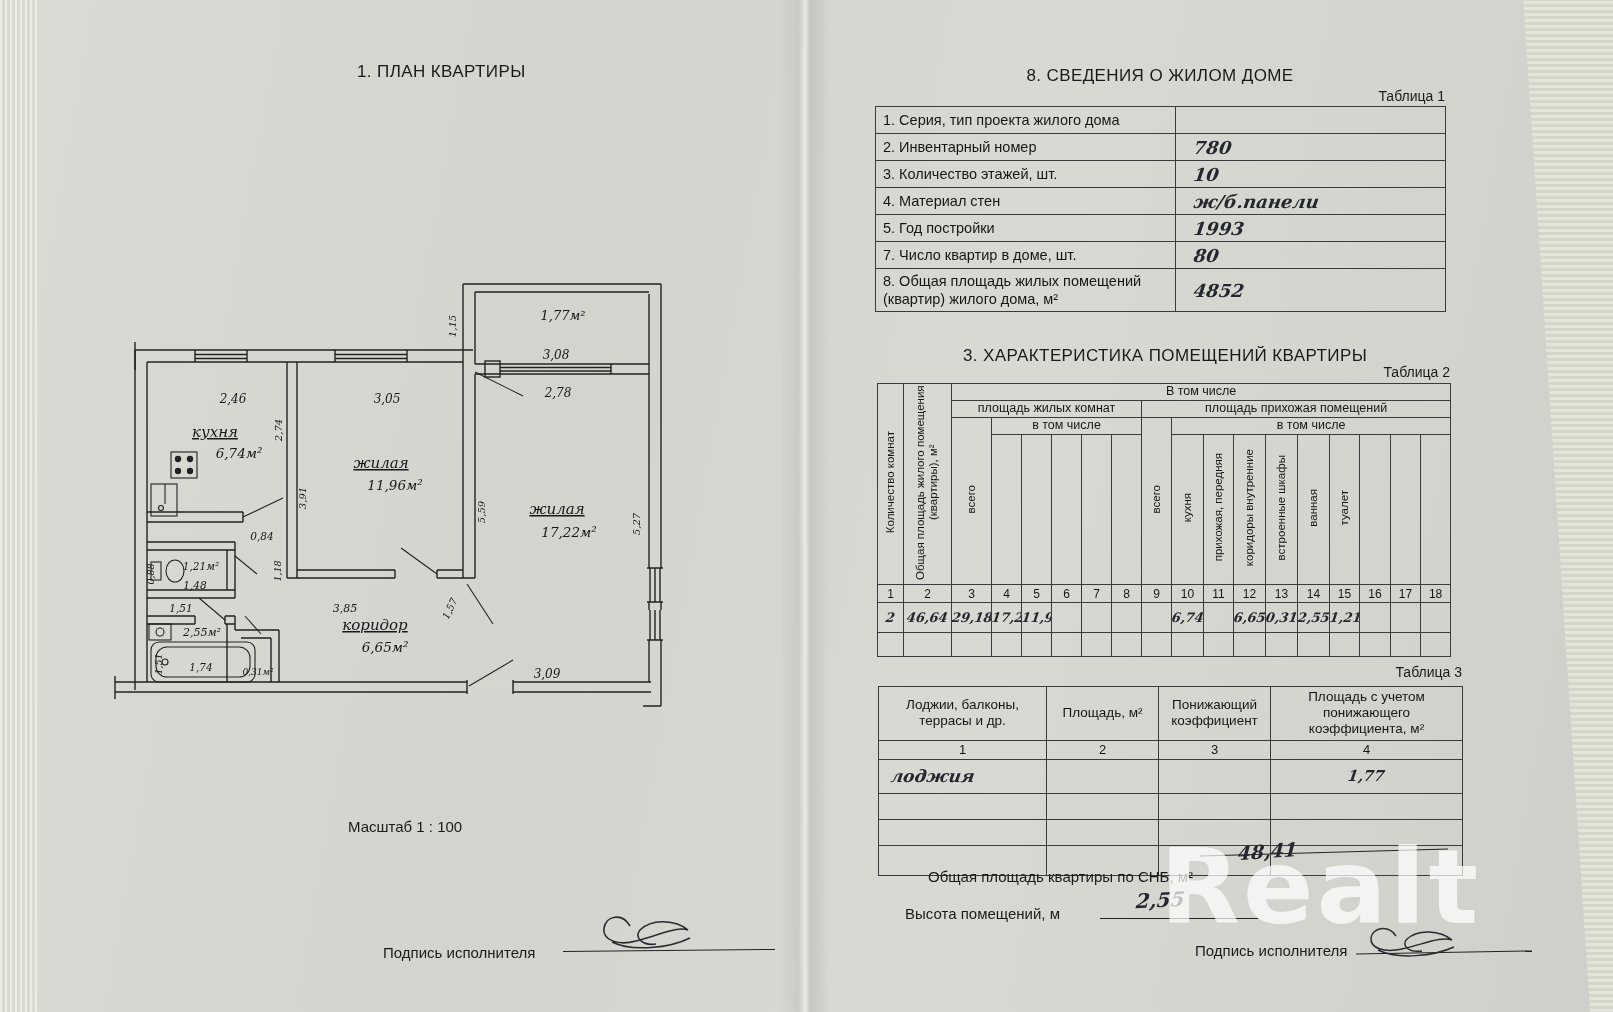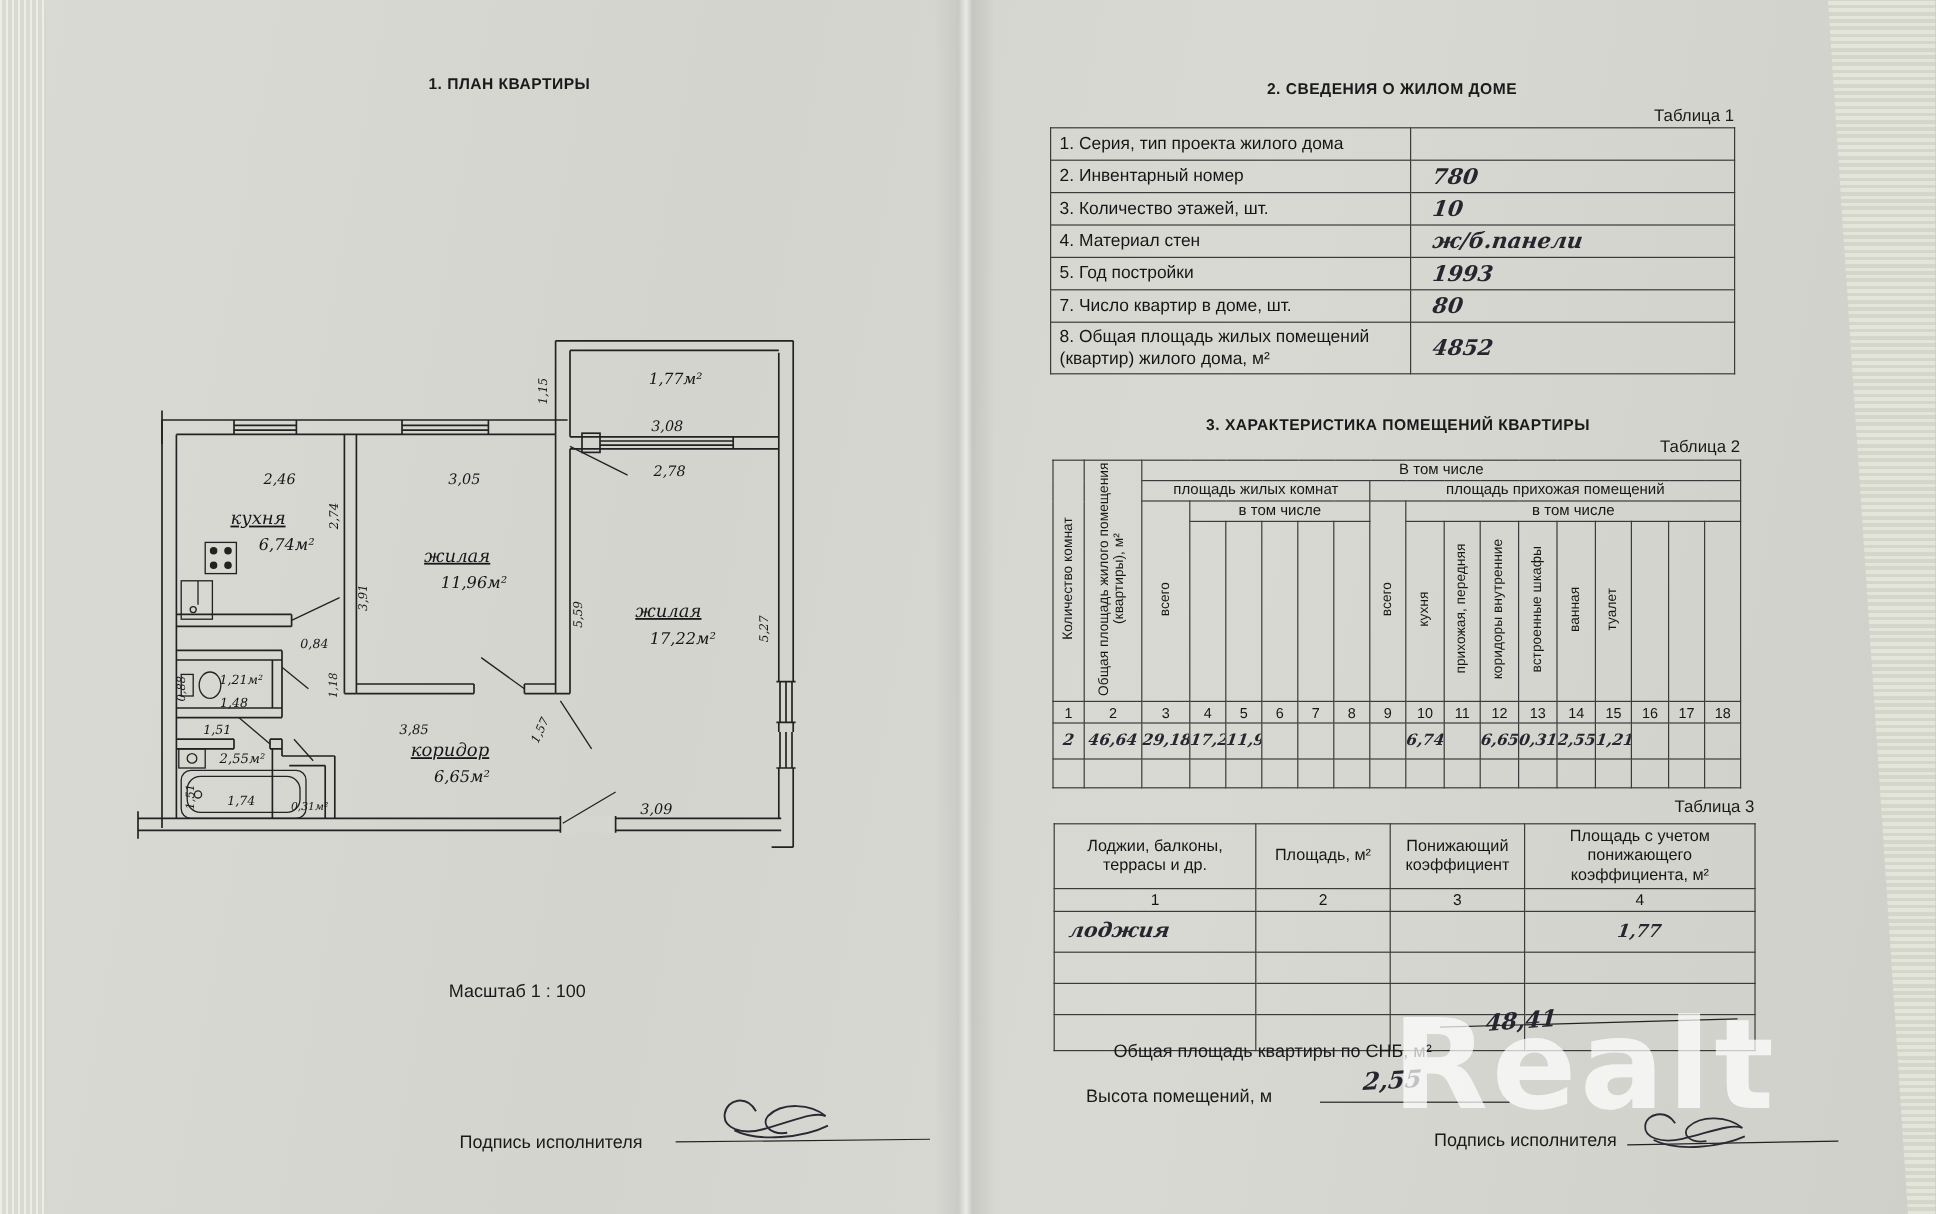--- a/index.html
+++ b/index.html
@@ -8,21 +8,21 @@
     background:repeating-linear-gradient(0deg,#e3e5db 0 3px,#d3d6c9 3px 6px);}
   #wood-left{position:absolute;left:0;top:0;width:60px;height:100%;
     background:repeating-linear-gradient(90deg,#ecede5 0 2px,#d9dbd0 2px 5px);}
   #paper{position:absolute;left:38px;top:0;width:1552px;height:1012px;
     background:linear-gradient(100deg,#dadad5 0%,#d4d4cf 35%,#d9d9d4 60%,#d0d0ca 100%);
     clip-path:polygon(0 0,95.7% 0,100% 100%,0 100%);
     box-shadow:0 0 18px rgba(0,0,0,.25);}
   #gutter{position:absolute;left:778px;top:0;width:52px;height:1012px;
     background:linear-gradient(90deg,rgba(0,0,0,0) 0%,rgba(0,0,0,.06) 40%,rgba(255,255,255,.45) 52%,rgba(0,0,0,.08) 62%,rgba(0,0,0,0) 100%);}
   .abs{position:absolute;}
-  .pgtitle{font-weight:bold;font-size:13px;letter-spacing:.4px;color:#1a1a1a;white-space:nowrap;}
+  .pgtitle{font-weight:normal;font-size:17px;letter-spacing:.4px;color:#1a1a1a;white-space:nowrap;}
   .tlabel{font-size:14px;color:#1a1a1a;white-space:nowrap;}
   .plain{font-size:15px;color:#1a1a1a;white-space:nowrap;}
   table{border-collapse:collapse;table-layout:fixed;}
   td,th{border:1px solid #3b3b3b;font-weight:normal;color:#161616;padding:0;overflow:hidden;}
   #table1{width:570px;}
   #table1 td.lbl{font-size:14.5px;padding:3px 6px 3px 7px;line-height:1.25;}
   #table1 td.val{padding:0 0 0 18px;}
   #table2 th{font-size:12.5px;line-height:1.1;}
   #table2 td{font-size:12px;text-align:center;}
   #table3 th{font-size:13.5px;line-height:1.2;padding:2px;}
@@ -159,29 +159,29 @@
       <text x="59" y="302" font-size="9.5" transform="rotate(-90 59 302)">0,88</text>
       <text x="86" y="340" font-size="10.5">1,51</text>
       <text x="67" y="392" font-size="9.5" transform="rotate(-90 67 392)">1,51</text>
       <text x="106" y="399" font-size="10.5">1,74</text>
       <text x="358" y="338" font-size="10" transform="rotate(-65 358 338)">1,57</text>
       <text x="250" y="340" font-size="11">3,85</text>
       <text x="452" y="406" font-size="12">3,09</text>
     </g>
   </svg>
 
-  <div class="abs plain" style="left:348px;top:818px;margin-left:26px;">Масштаб 1 : 100</div>
+  <div class="abs plain" style="left:348px;top:818px;">Масштаб 1 : 100</div>
 
   <div class="abs plain" style="left:383px;top:944px;">Подпись исполнителя</div>
   <div class="uline" style="left:563px;top:950px;width:212px;transform:rotate(-.6deg);"></div>
   <svg class="abs" style="left:592px;top:908px;" width="110" height="52" viewBox="0 0 110 52">
     <path d="M38,18 C30,4 14,8 12,20 C10,32 26,38 44,33 C70,26 86,18 96,22 C84,12 60,10 48,22 C42,29 50,38 64,36 M20,34 C40,44 78,40 98,30" fill="none" stroke="#2a2a33" stroke-width="1.6"></path>
   </svg>
 
-  <div class="abs pgtitle" style="left:960px;top:66px;width:400px;text-align:center;">2. СВЕДЕНИЯ О ЖИЛОМ ДОМЕ</div>
+  <div class="abs pgtitle" style="left:960px;top:66px;width:400px;text-align:center;">8. СВЕДЕНИЯ О ЖИЛОМ ДОМЕ</div>
   <div class="abs tlabel" style="left:1340px;top:88px;width:105px;text-align:right;">Таблица 1</div>
 
   <table id="table1" class="abs" style="left:875px;top:106px;">
     <colgroup>
         <col style="width:300px">
         <col style="width:270px">
       </colgroup>
     <tbody>
         <tr style="height:27px">
       <td class="lbl">1. Серия, тип проекта жилого дома</td>

